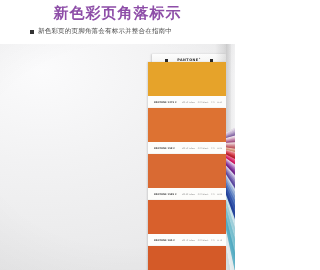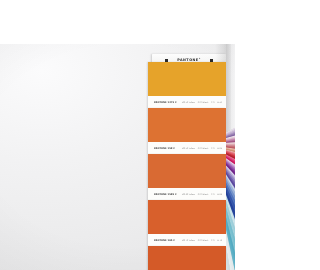--- a/index.html
+++ b/index.html
@@ -99,20 +99,27 @@
   .vignette{
     position:absolute;inset:0;pointer-events:none;
     background:radial-gradient(110% 80% at 55% 45%,rgba(0,0,0,0) 55%,rgba(0,0,0,.05) 100%);
   }
 </style>
 </head>
 <body>
 
 <div class="page">
 
+  <div class="header">
+    <div class="title">新色彩页角落标示</div>
+    <div class="subline">
+      <span class="bullet"></span>
+      <span class="subtext">新色彩页的页脚角落会有标示并整合在指南中</span>
+    </div>
+  </div>
 
   <div class="photo">
     <div class="photo-inner">
       <div class="backdrop"></div>
 
       <div class="fan" id="fan">
           <div class="leaf" style="width: 252px; height: 7.2px; left: -47px; top: 100.4px; transform: rotate(150deg); z-index: 0;">
             <div class="body" style="background: linear-gradient(rgb(243, 240, 243) 0%, rgb(239, 233, 240) 100%);"></div>
           </div>
           <div class="leaf" style="width: 252px; height: 7.2px; left: -47px; top: 100.4px; transform: rotate(152.036deg); z-index: 1;">

